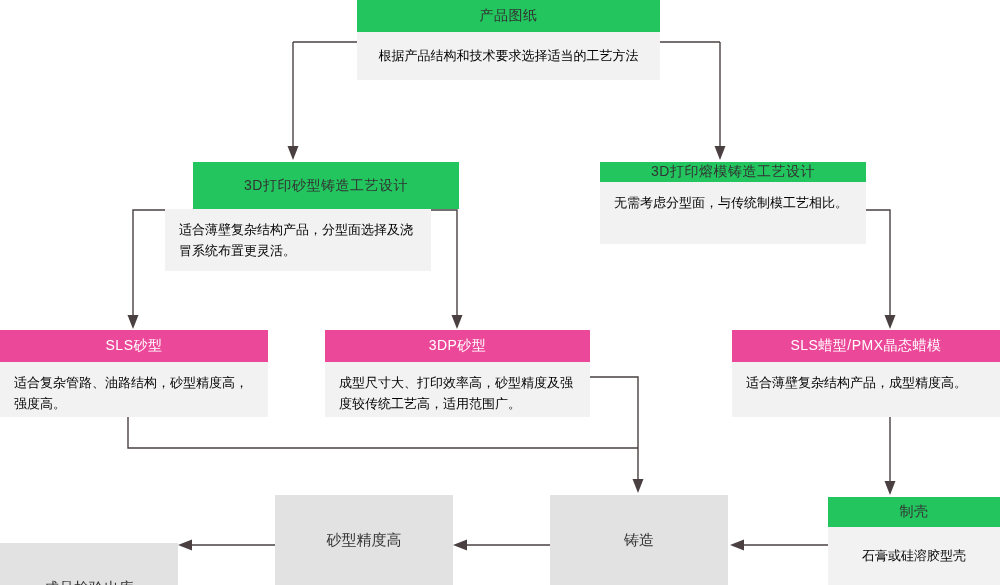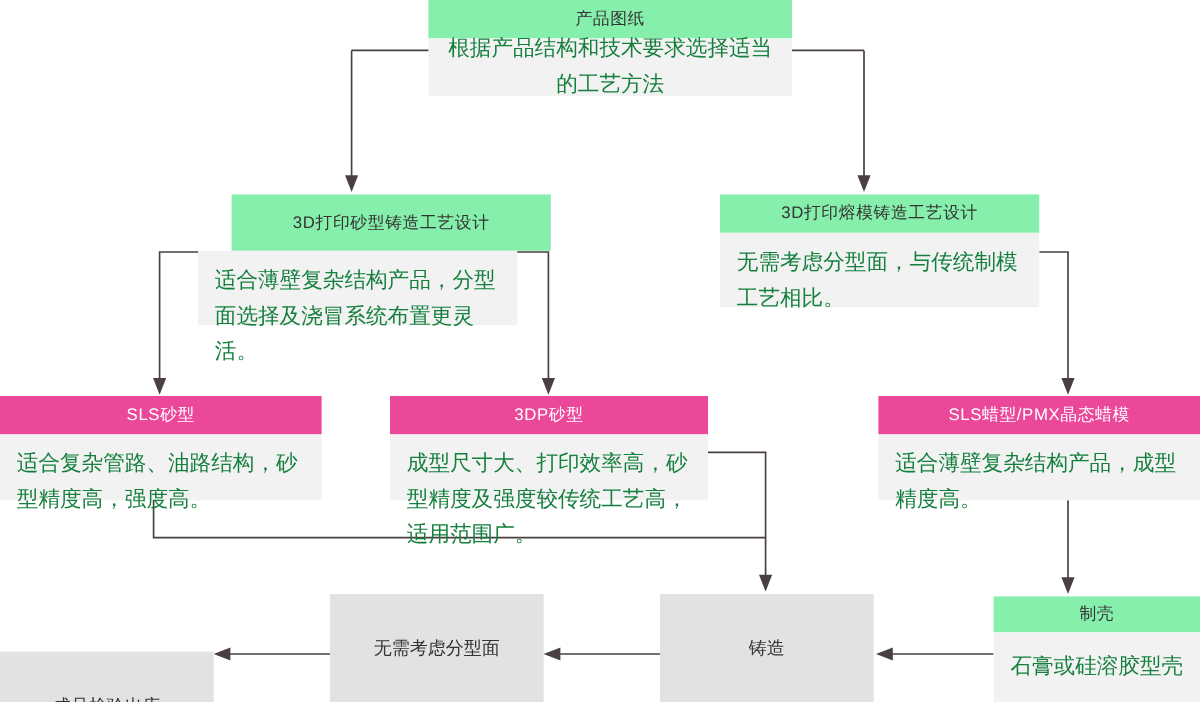--- a/index.html
+++ b/index.html
@@ -18,39 +18,39 @@
     overflow: hidden;
     background: #ffffff;
   }
   .node {
     position: absolute;
     box-sizing: border-box;
   }
   .node-header {
     box-sizing: border-box;
     width: 100%;
-    background: #86efac;
+    background: #22c55e;
     color: #333333;
     font-size: 14px;
     text-align: center;
     display: flex;
     align-items: center;
     justify-content: center;
     letter-spacing: 0.5px;
   }
   .node-header.accent {
     background: #ec4899;
     color: #ffffff;
   }
   .node-body {
     box-sizing: border-box;
     width: 100%;
     background: #f2f2f2;
-    color: #15803d;
-    font-size: 18px;
+    color: #000000;
+    font-size: 13px;
     line-height: 1.65;
     padding: 10px 14px 12px 14px;
   }
   .node-body.center {
     text-align: center;
   }
   .plain-box {
     position: absolute;
     box-sizing: border-box;
     background: #e2e2e2;
@@ -145,21 +145,21 @@
     <div class="node-header" style="height:32px;">产品图纸</div>
     <div class="node-body center" style="height:48px; display:flex; align-items:center; justify-content:center; padding:0 12px;">根据产品结构和技术要求选择适当的工艺方法</div>
   </div>
 
   <div class="node" style="left:165px; top:162px; width:266px;">
     <div class="node-header" style="height:47px;margin-left:28px;">3D打印砂型铸造工艺设计</div>
     <div class="node-body" style="height:62px;">适合薄壁复杂结构产品，分型面选择及浇冒系统布置更灵活。</div>
   </div>
 
   <div class="node" style="left:600px; top:162px; width:266px;">
-    <div class="node-header" style="height:32px;">3D打印熔模铸造工艺设计</div>
+    <div class="node-header" style="height:20px;">3D打印熔模铸造工艺设计</div>
     <div class="node-body" style="height:62px;">无需考虑分型面，与传统制模工艺相比。</div>
   </div>
 
   <div class="node" style="left:0px; top:330px; width:268px;">
     <div class="node-header accent" style="height:32px;">SLS砂型</div>
     <div class="node-body" style="height:55px;">适合复杂管路、油路结构，砂型精度高，强度高。</div>
   </div>
 
   <div class="node" style="left:325px; top:330px; width:265px;">
     <div class="node-header accent" style="height:32px;">3DP砂型</div>
@@ -171,17 +171,17 @@
     <div class="node-body center" style="height:58px; display:flex; align-items:center; justify-content:center; padding:0 10px;">石膏或硅溶胶型壳</div>
   </div>
 
   <div class="node" style="left:732px; top:330px; width:268px;">
     <div class="node-header accent" style="height:32px;">SLS蜡型/PMX晶态蜡模</div>
     <div class="node-body" style="height:55px;">适合薄壁复杂结构产品，成型精度高。</div>
   </div>
 
   <div class="plain-box" style="left:550px; top:495px; width:178px; height:90px;">铸造</div>
 
-  <div class="plain-box" style="left:275px; top:495px; width:178px; height:90px;">无需考虑分型面</div>
+  <div class="plain-box" style="left:275px; top:495px; width:178px; height:90px;">砂型精度高</div>
 
   <div class="plain-box" style="left:0px; top:495px; width:178px; height:90px;margin-top:48px;">成品检验出库</div>
 
 </div>
 
 </body></html>

